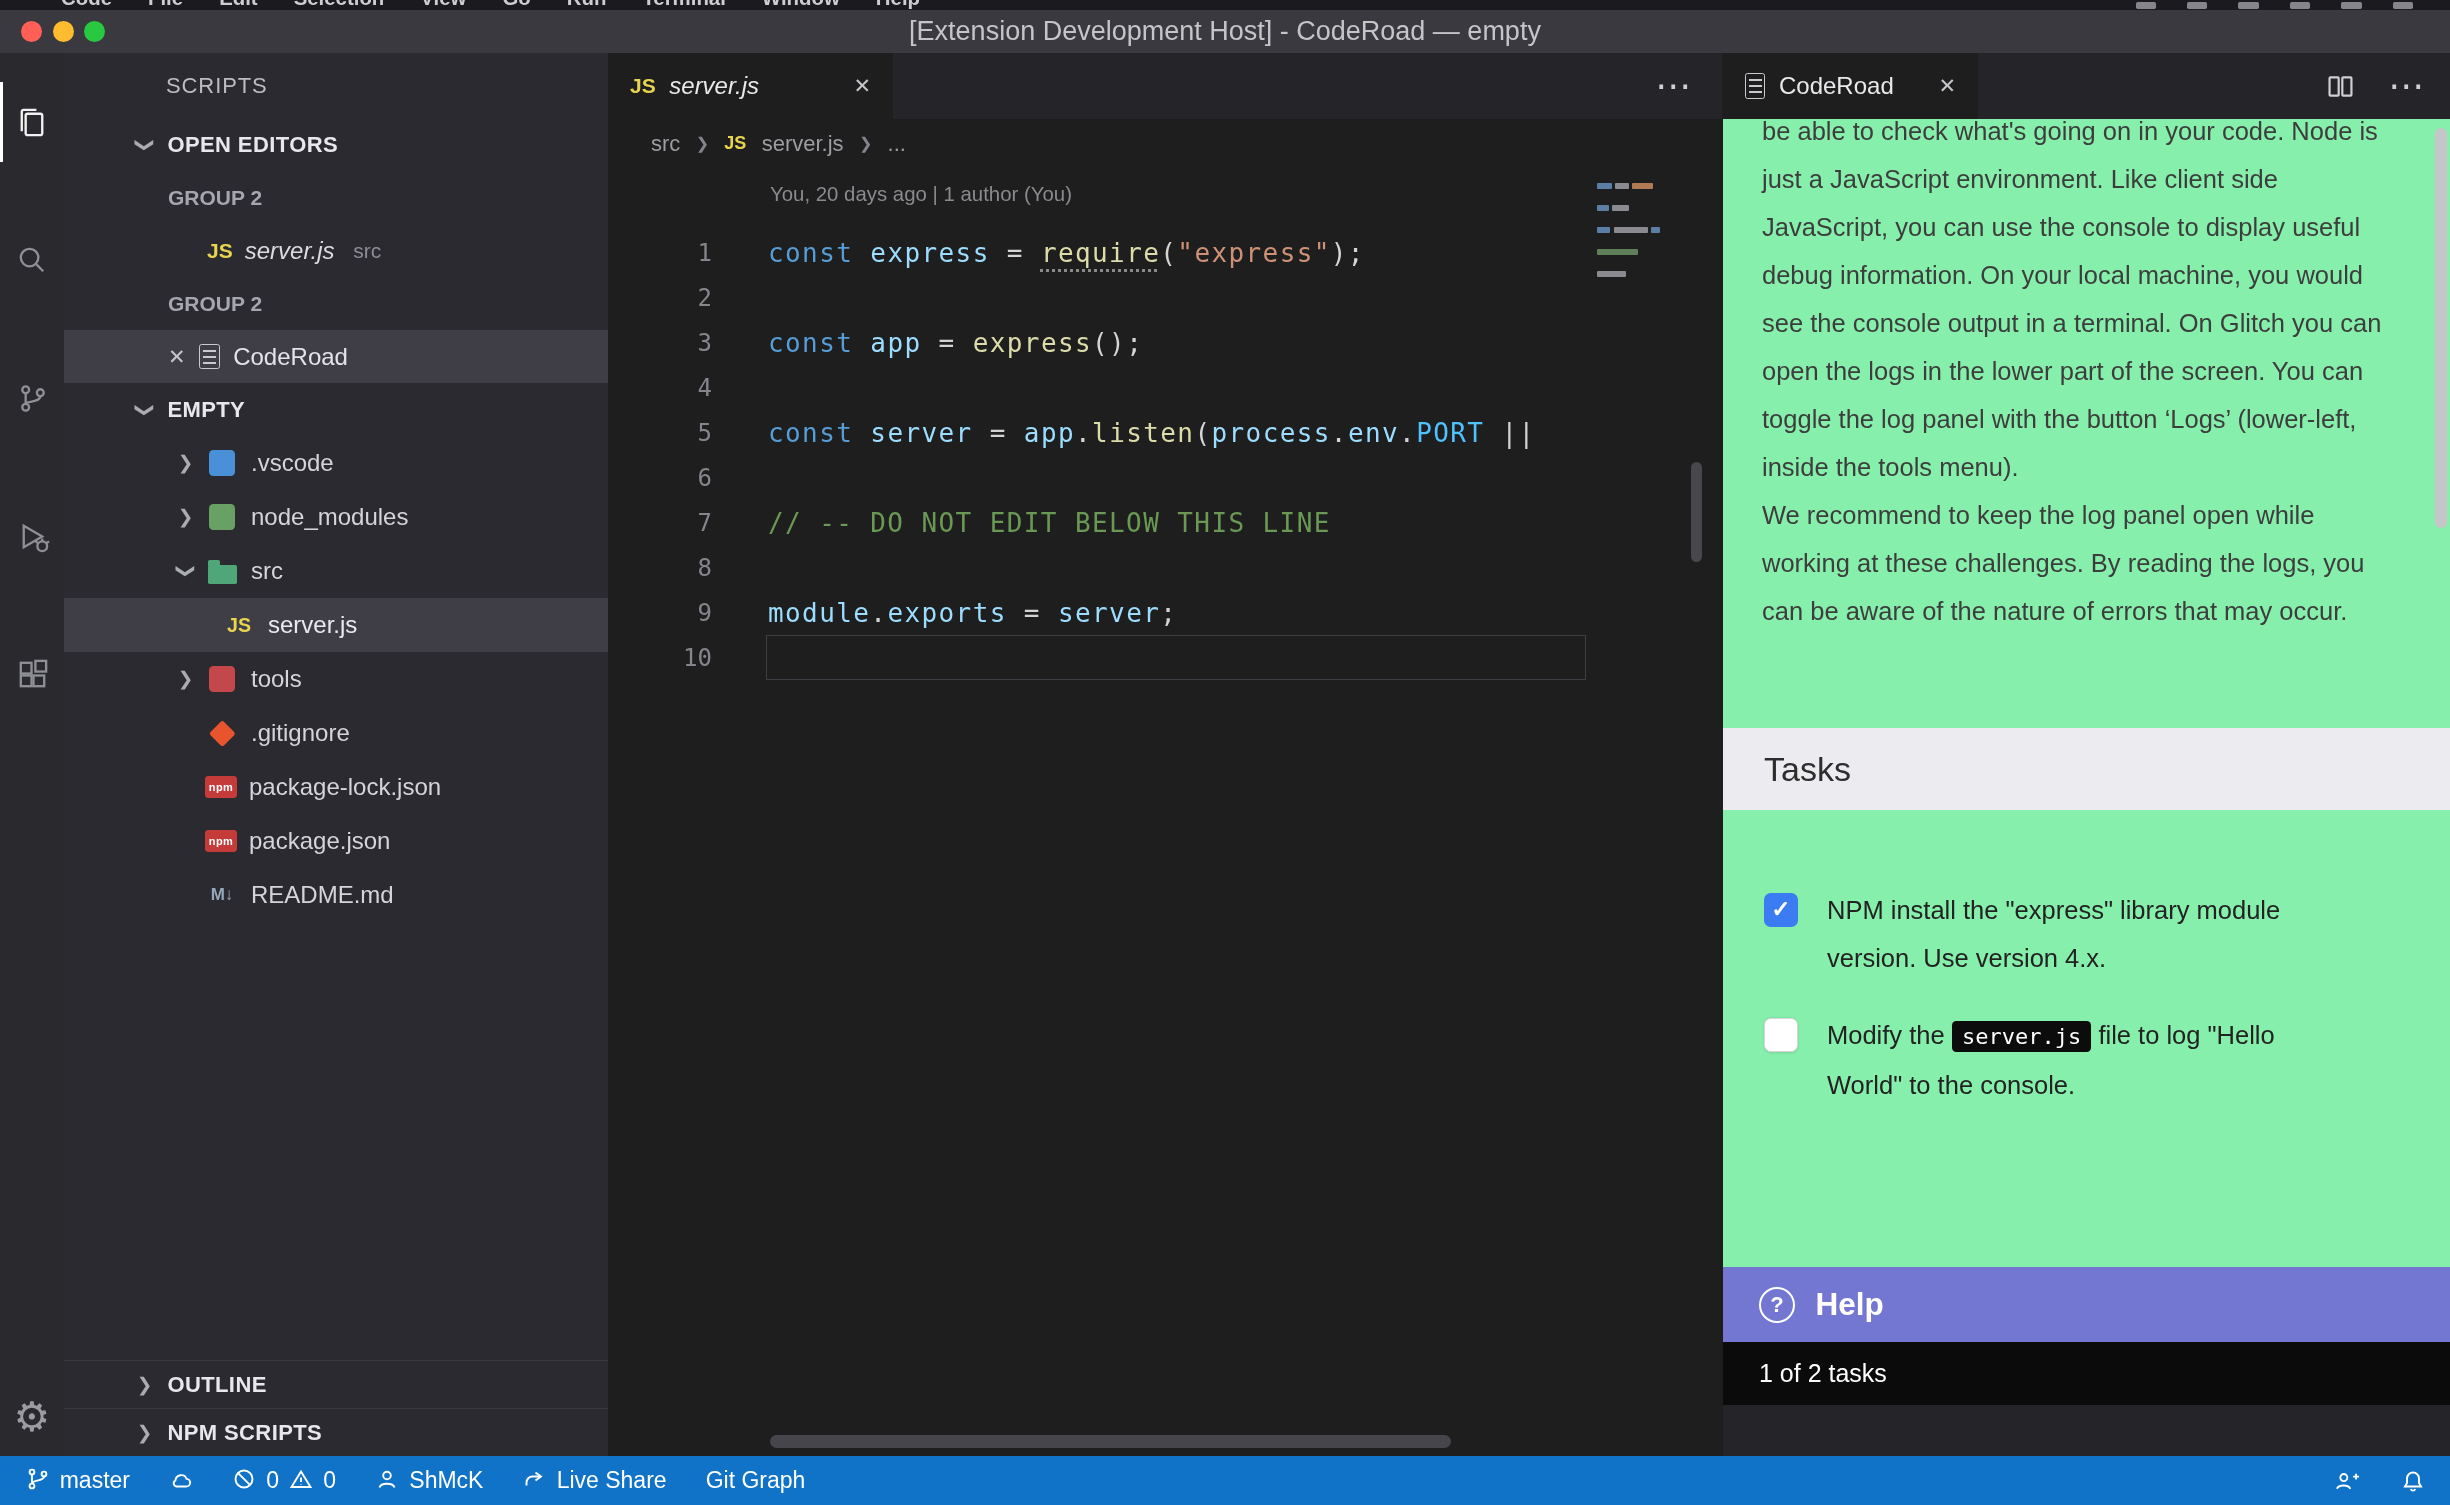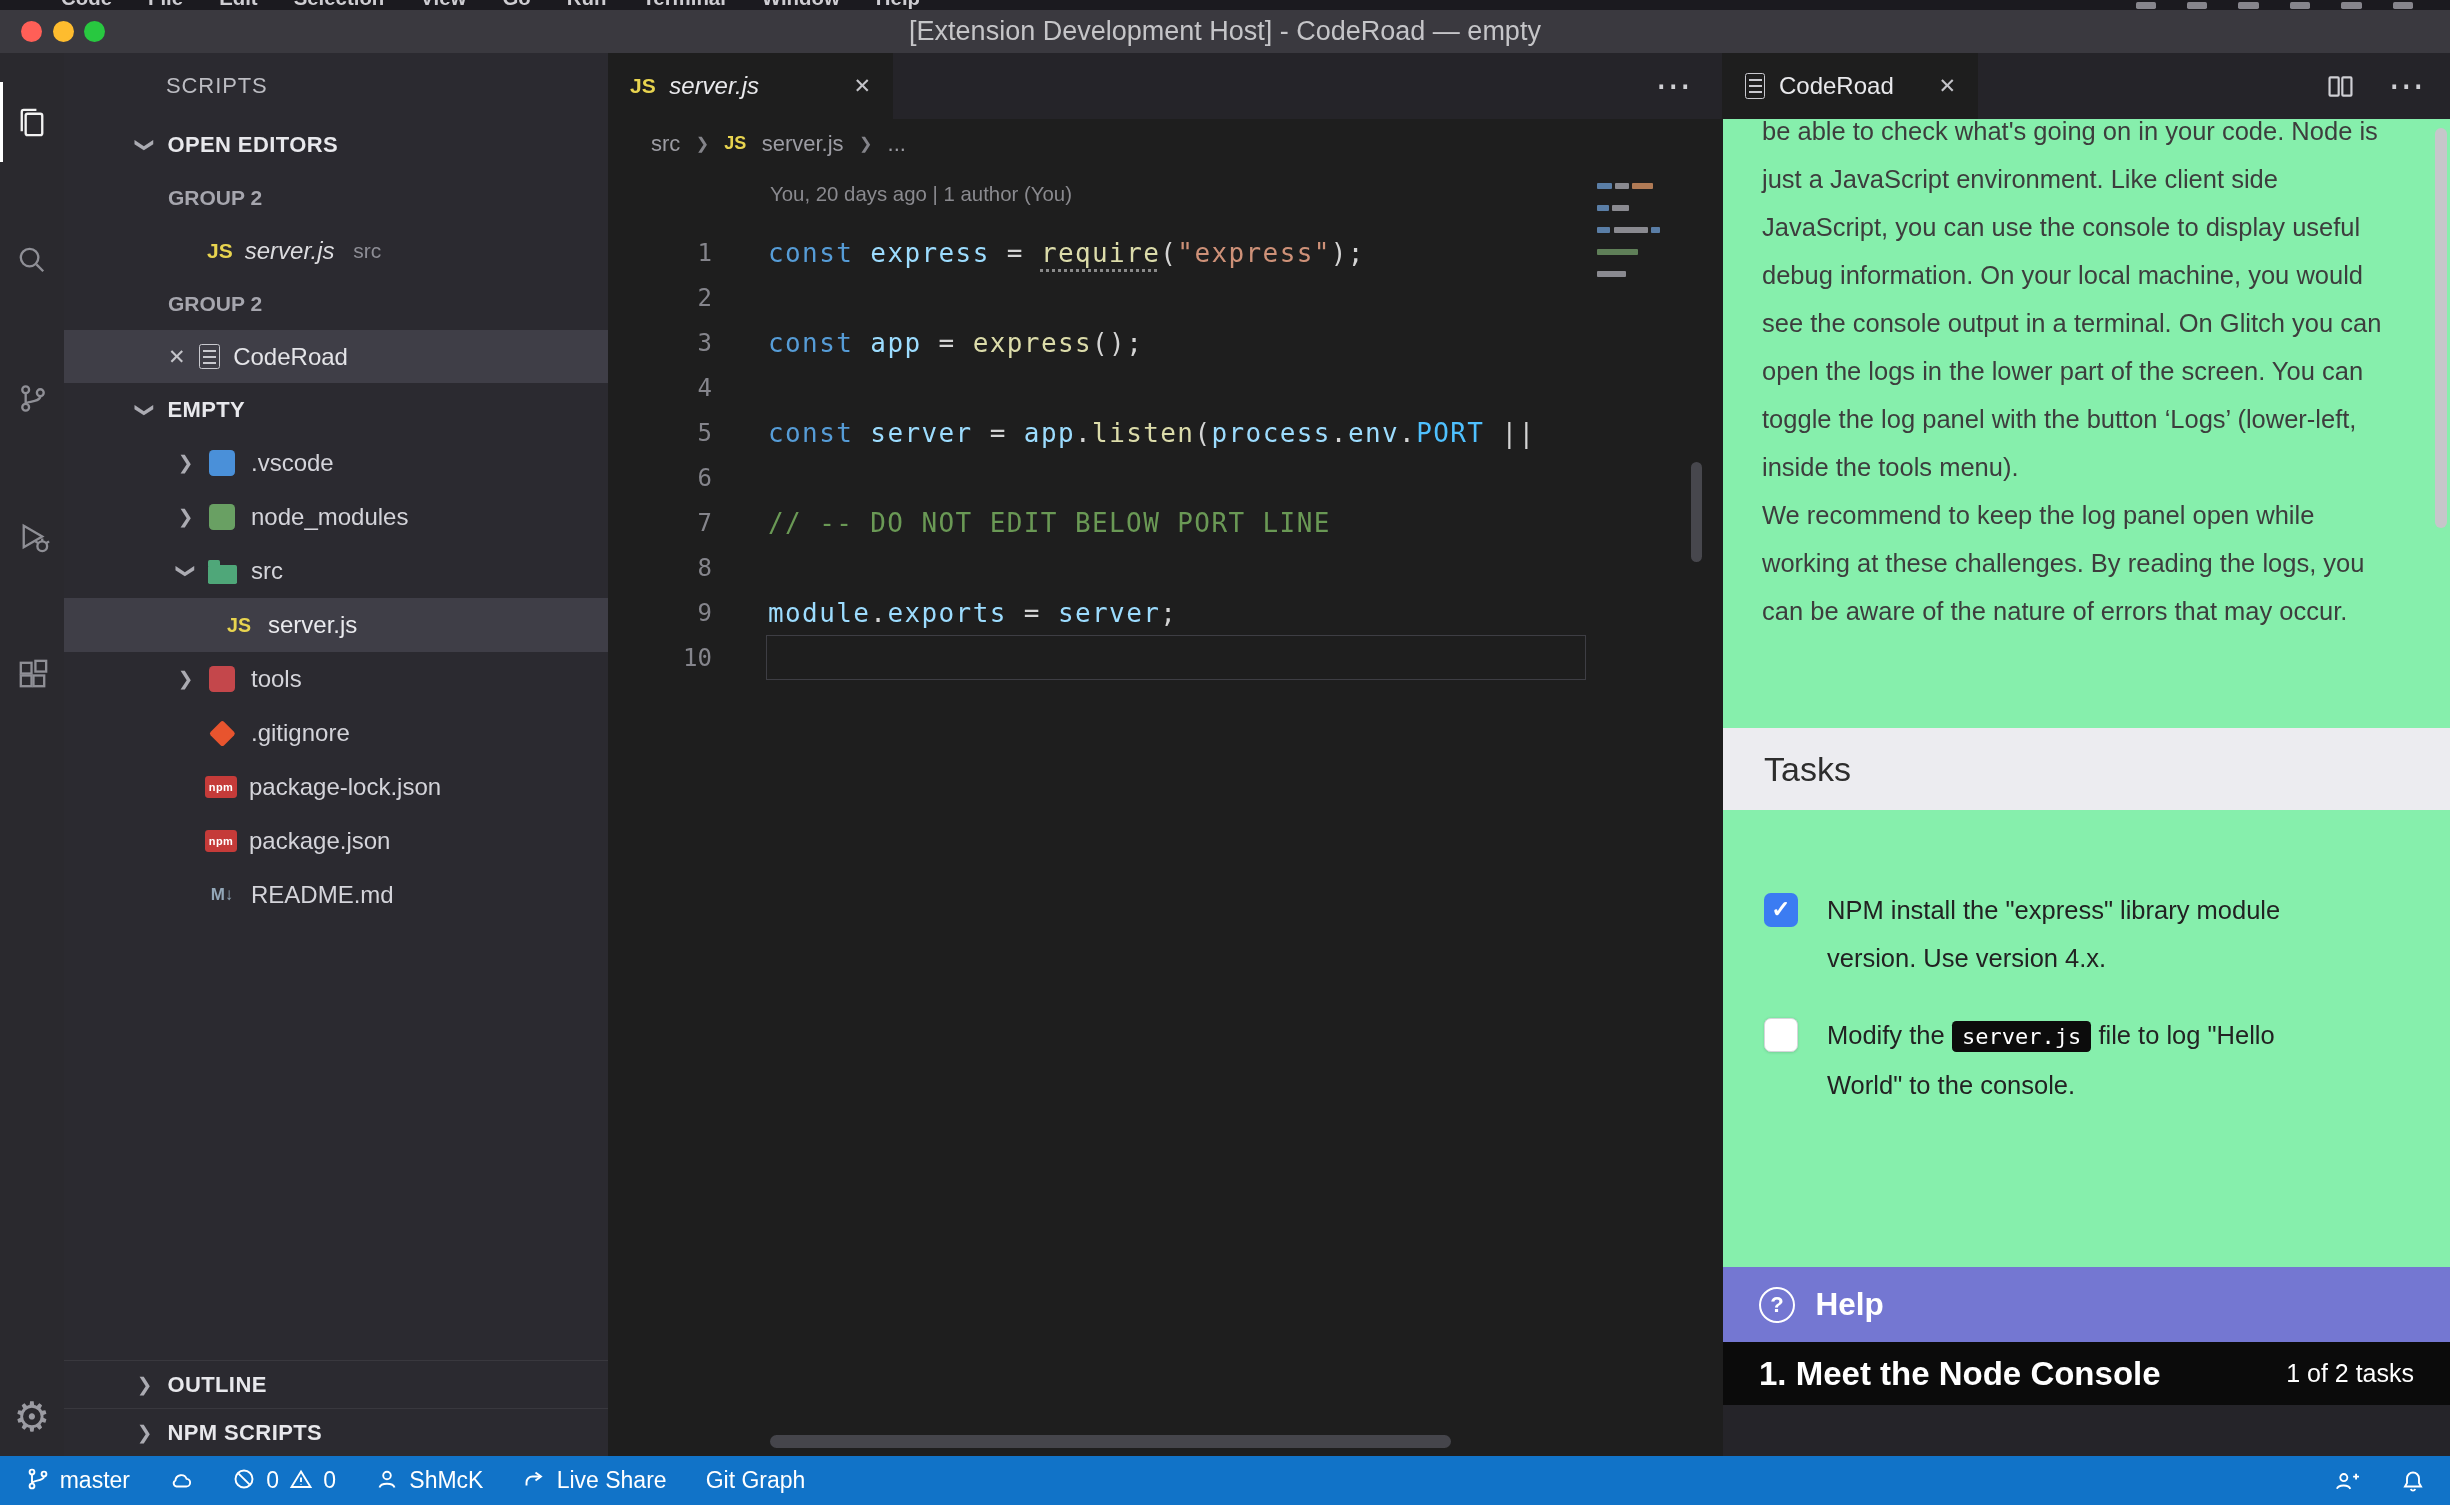--- a/index.html
+++ b/index.html
@@ -324,21 +324,21 @@
           <div class="cl">
             <span class="ln">5</span>
             <span class="lc"><span class="tok kw">const</span><span class="tok"> </span><span class="tok id">server</span><span class="tok"> = </span><span class="tok id">app</span><span class="tok">.</span><span class="tok fn">listen</span><span class="tok">(</span><span class="tok id">process</span><span class="tok">.</span><span class="tok id">env</span><span class="tok">.</span><span class="tok cst">PORT</span><span class="tok"> ||</span></span>
           </div>
           <div class="cl">
             <span class="ln">6</span>
             <span class="lc"></span>
           </div>
           <div class="cl">
             <span class="ln">7</span>
-            <span class="lc"><span class="tok cmt">// -- DO NOT EDIT BELOW PORT LINE</span></span>
+            <span class="lc"><span class="tok cmt">// -- DO NOT EDIT BELOW THIS LINE</span></span>
           </div>
           <div class="cl">
             <span class="ln">8</span>
             <span class="lc"></span>
           </div>
           <div class="cl">
             <span class="ln">9</span>
             <span class="lc"><span class="tok id">module</span><span class="tok">.</span><span class="tok id">exports</span><span class="tok"> = </span><span class="tok id">server</span><span class="tok">;</span></span>
           </div>
           <div class="cl current">
@@ -417,21 +417,20 @@
       </div>
 
       <div class="wv-help">
         <span class="help-q">
             <span>?</span>
           </span>
         <span class="help-label">Help</span>
       </div>
 
       <div class="wv-progress">
-        <span class="progress-title">1. Meet the Node Console</span>
         <span class="progress-count">1 of 2 tasks</span>
       </div>
 
       <div class="wv-bottom"></div>
       <div class="wv-scrollthumb"></div>
     </div>
   </div>
 </div>
 
 <div class="statusbar">

